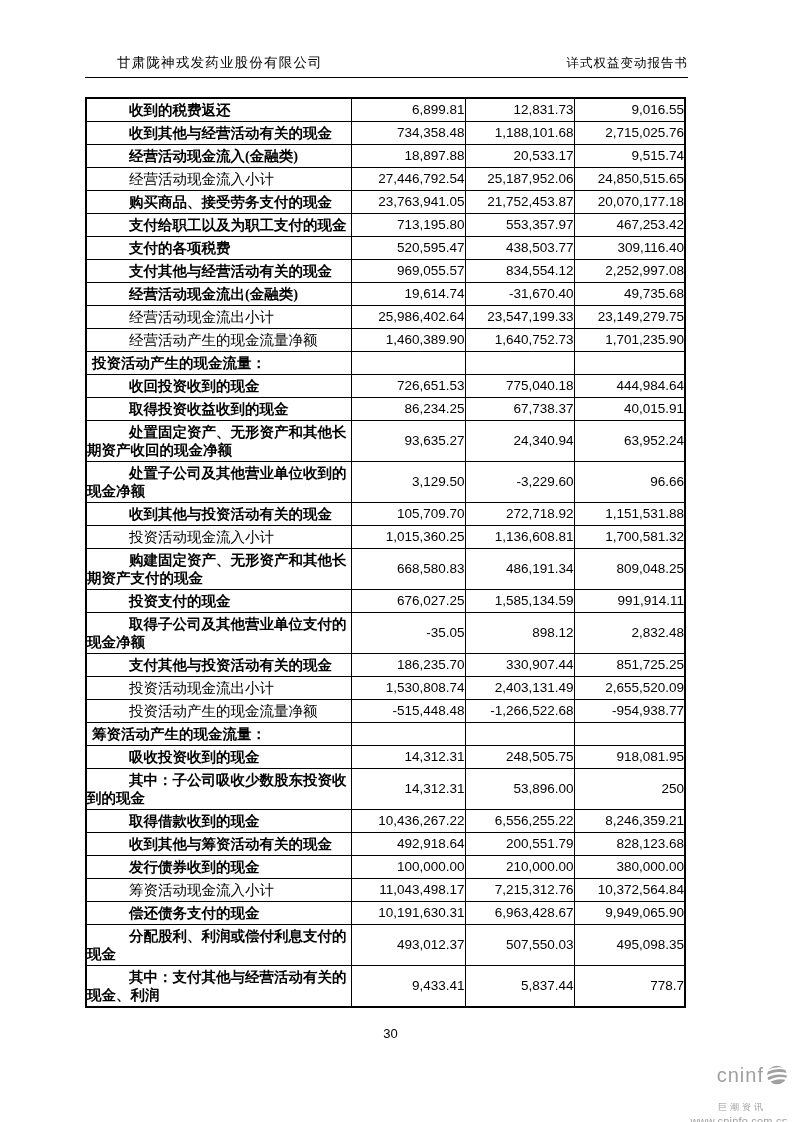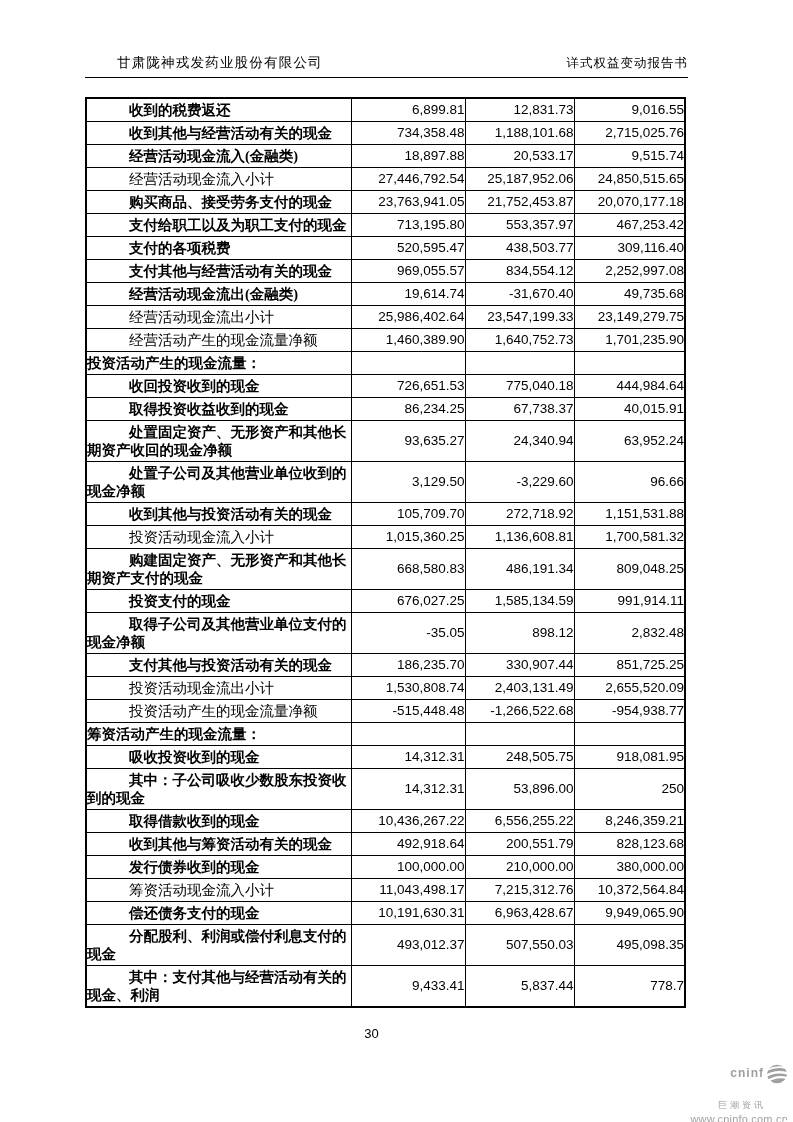--- a/index.html
+++ b/index.html
@@ -45,37 +45,37 @@
     word-break:break-all;
     font-weight:bold;
   }
   td.num-cell {
     font-family:"Liberation Sans","DejaVu Sans",sans-serif;
     font-size:13.5px;
     text-align:right;
     padding-right:7px;
   }
   tr.subtotal td { font-weight:normal; }
-  tr.section td.label-cell { font-weight:bold; text-indent:0; }
+  tr.section td.label-cell { font-weight:bold; text-indent:0; padding-left:5px; }
   .page-number {
-    position:absolute; top:1026px; left:70px; width:603px;
+    position:absolute; top:1026px; left:89px; width:603px;
     text-align:center; font-size:13px;
     font-family:"Liberation Sans","DejaVu Sans",sans-serif;
   }
   .footer-logo {
     position:absolute; top:1064px; right:5px;
     width:130px;
     color:#a0a0a0;
     text-align:right;
     font-family:"Liberation Sans","DejaVu Sans",sans-serif;
     line-height:1.1;
   }
   .logo-top { display:flex; justify-content:flex-end; align-items:center; gap:2px; }
   .logo-brand {
-    font-size:12px; font-weight:bold; letter-spacing:1px; color:#a0a0a0;
+    font-size:20px; font-weight:normal; letter-spacing:1px; color:#a0a0a0;
   }
   .logo-icon svg { display:block; }
   .logo-cn { font-size:9px; letter-spacing:3px; margin-top:17px; padding-right:22px; }
   .logo-url { font-size:11px; margin-top:2px; letter-spacing:0.2px; }
 </style>
 </head>
 <body>
 
 <div class="page">
 

